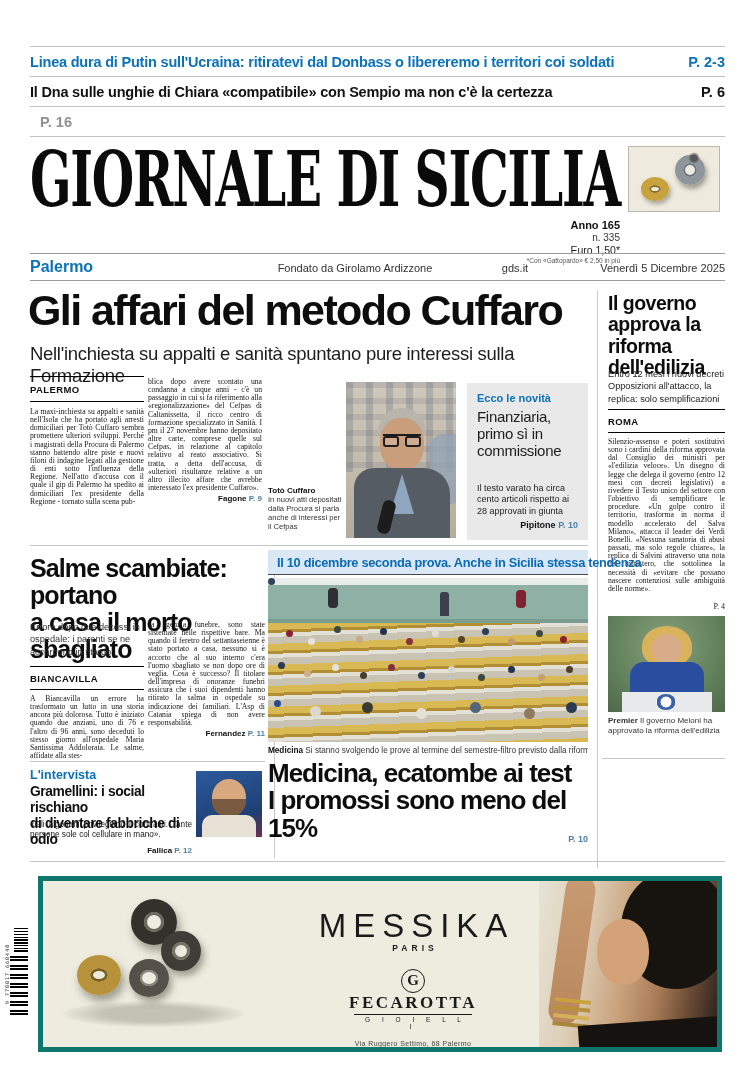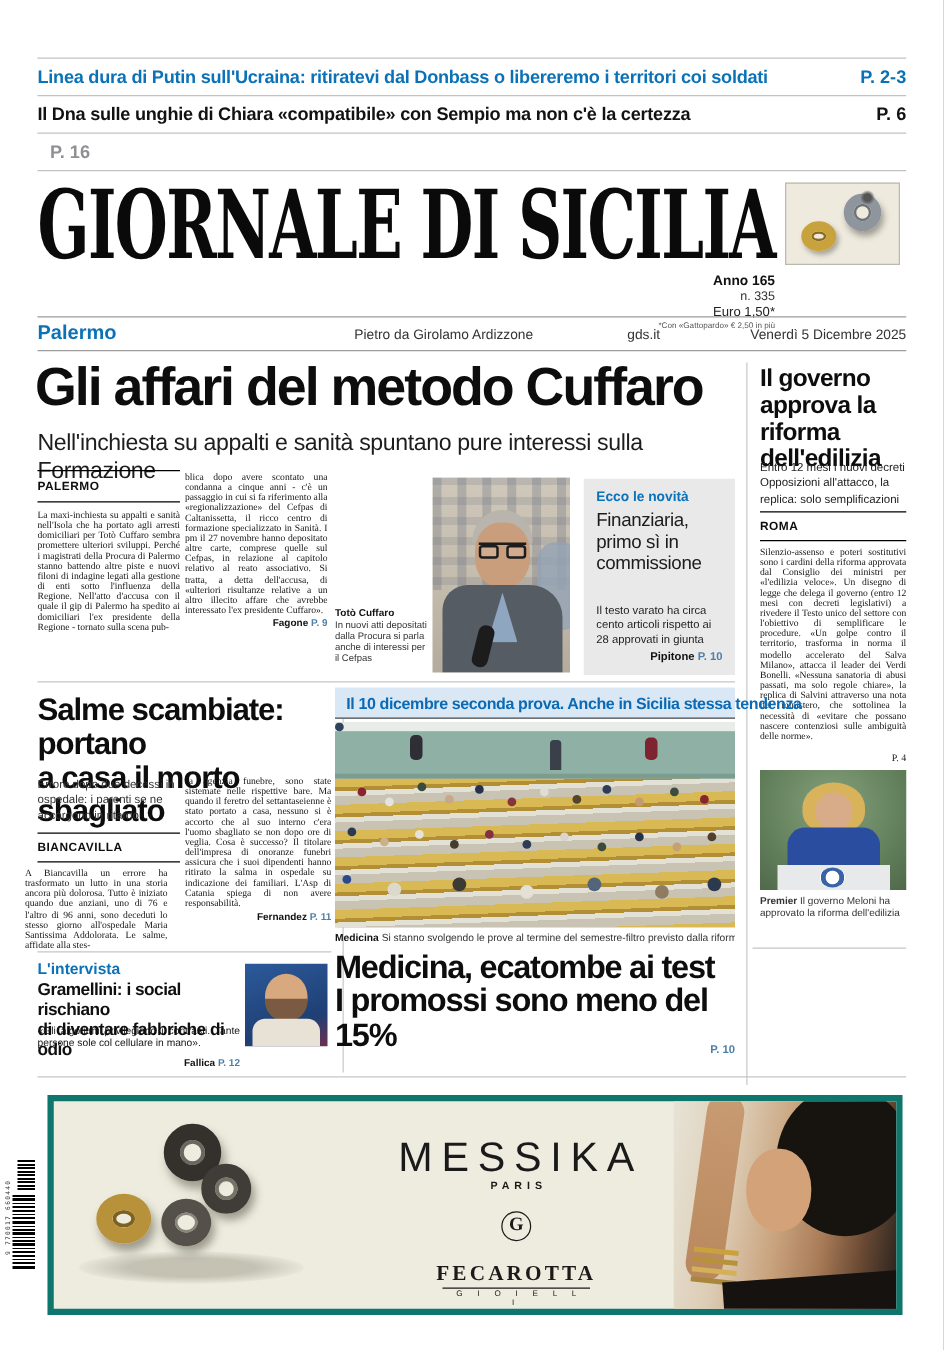--- a/index.html
+++ b/index.html
@@ -118,21 +118,21 @@
   .gov-cap { position:absolute; left:608px; top:716px; width:117px; font-size:8px; line-height:1.2; color:#333; overflow:hidden; }
   .box-papa { position:absolute; left:608px; top:765px; width:117px; height:77px; padding:8px 9px; }
   .bp-t { font-size:13px; font-weight:400; letter-spacing:-0.3px; line-height:1.15; color:#1c1c1c; margin-top:2px; }
   .bp-p { position:absolute; right:9px; bottom:6px; font-size:8.5px; font-weight:700; color:#4d7fa8; }
 
   
   .salme-h { position:absolute; left:30px; top:555px; width:242px; font-size:25px; font-weight:800;
     letter-spacing:-0.9px; line-height:1.08; color:#0d0d0d; }
   .salme-s { position:absolute; left:30px; top:621px; width:112px; font-size:9.2px; line-height:1.35; color:#333; }
   .k-bianca { position:absolute; left:30px; top:666px; width:114px; height:24px; }
-  .salme-c1 { position:absolute; left:20px; top:695px; width:114px; height:92px; }
+  .salme-c1 { position:absolute; left:30px; top:695px; width:114px; height:92px; }
   .salme-c2 { position:absolute; left:148px; top:621px; width:117px; height:150px; }
 
   
   .int-k { position:absolute; left:30px; top:768px; font-size:12.5px; font-weight:800; color:#0b72b8; }
   .int-t { position:absolute; left:30px; top:784px; width:175px; font-size:13.8px; font-weight:800;
     letter-spacing:-0.4px; line-height:1.15; color:#0f0f0f; }
   .int-x { position:absolute; left:30px; top:820px; width:162px; height:22px;
     font-family:Liberation Sans, sans-serif; font-size:8.2px; line-height:1.18; text-align:justify; color:#141414; }
   .int-by { position:absolute; left:30px; top:843px; width:162px; }
   .photo-gram { position:absolute; left:196px; top:771px; width:66px; height:66px; overflow:hidden;
@@ -187,21 +187,21 @@
     box-shadow:inset 0 0 0 3px #777268, 3px 5px 7px rgba(80,75,60,.5); }
   .ar-gold { position:absolute; left:34px; top:74px; width:44px; height:40px; border:13px solid #b8923a;
     box-shadow:inset 0 0 0 3px #7e611e, 3px 6px 8px rgba(80,75,60,.5); }
   .ar-r3 { position:absolute; left:86px; top:78px; width:40px; height:38px; border:11px solid #55514a;
     box-shadow:inset 0 0 0 2px #8b867b, 3px 5px 7px rgba(80,75,60,.5); }
   .ad-c { position:absolute; left:225px; top:0; width:290px; height:176px; text-align:center; color:#1a1a1a; }
   .ad-brand { margin-top:26px; font-size:33px; font-weight:500; letter-spacing:7px; text-indent:7px; }
   .ad-city { font-size:8.5px; font-weight:700; letter-spacing:4px; text-indent:4px; margin-top:-2px; }
   .ad-mono { margin:16px auto 0; width:24px; height:24px; border:1.6px solid #1a1a1a; border-radius:50%;
     font-family:"Liberation Serif",serif; font-size:15px; line-height:21px; font-weight:700; }
-  .ad-ret { margin-top:16px; font-family:"Liberation Serif",serif; font-size:17px; font-weight:700; letter-spacing:2.5px; }
+  .ad-ret { margin-top:0; font-family:"Liberation Serif",serif; font-size:17px; font-weight:700; letter-spacing:2.5px; }
   .ad-ret2 { font-size:6.5px; letter-spacing:5px; text-indent:5px; border-top:1px solid #1a1a1a;
     width:118px; margin:1px auto 0; padding-top:1px; }
   .ad-addr { margin-top:10px; font-size:7px; color:#444; letter-spacing:0.4px; }
   .ad-model { position:absolute; right:0; top:0; width:178px; height:176px; overflow:hidden;
     background:linear-gradient(100deg,#e7e3d6 0%, #ddcdb6 26%, #c9a37d 48%, #a97c58 66%, #6b4a34 82%, #201d1b 100%); }
   .am-hair { position:absolute; right:-14px; top:-12px; width:110px; height:120px; border-radius:50%;
     background:#17130f; }
   .am-arm { position:absolute; left:18px; top:-6px; width:30px; height:150px; border-radius:14px;
     background:linear-gradient(#c99b72,#b8875d); transform:rotate(8deg); }
   .am-face { position:absolute; left:58px; top:38px; width:52px; height:66px; border-radius:48%;
@@ -247,21 +247,21 @@
     <div class="mi-note">*Con «Gattopardo» € 2,50 in più</div>
   </div>
   <div class="mast-thumb">
     <div class="ring mt-r1"></div>
     <div class="ring mt-gold"></div>
     <div class="ring mt-spark"></div>
   </div>
 
   <div class="folio">
     <span class="ed">Palermo</span>
-    <span class="fo">Pietro da Girolamo Ardizzone</span>
+    <span class="fo">Fondato da Girolamo Ardizzone</span>
     <span class="ws">gds.it</span>
     <span class="dt">Venerdì 5 Dicembre 2025</span>
   </div>
 
   <div class="vr" style="left:597px; top:290px; height:578px;"></div>
   <div class="vr" style="left:274px; top:552px; height:306px;"></div>
   <div class="hr" style="left:30px; top:545px; width:558px;"></div>
   <div class="hr" style="left:30px; top:761px; width:235px;"></div>
   <div class="hr" style="left:602px; top:758px; width:123px;"></div>
   <div class="hr" style="left:30px; top:861px; width:695px;"></div>

